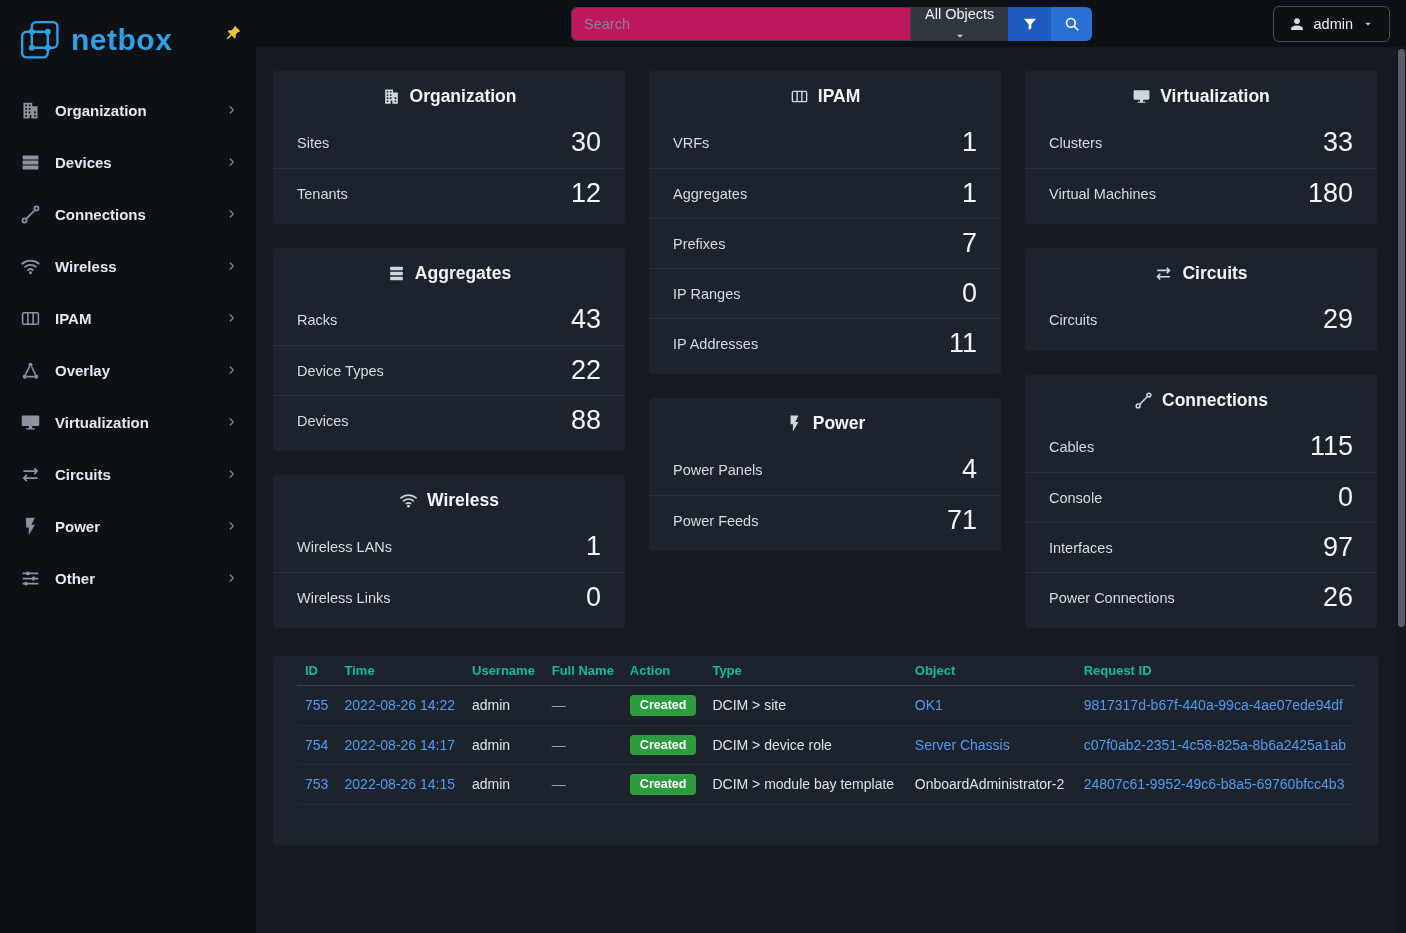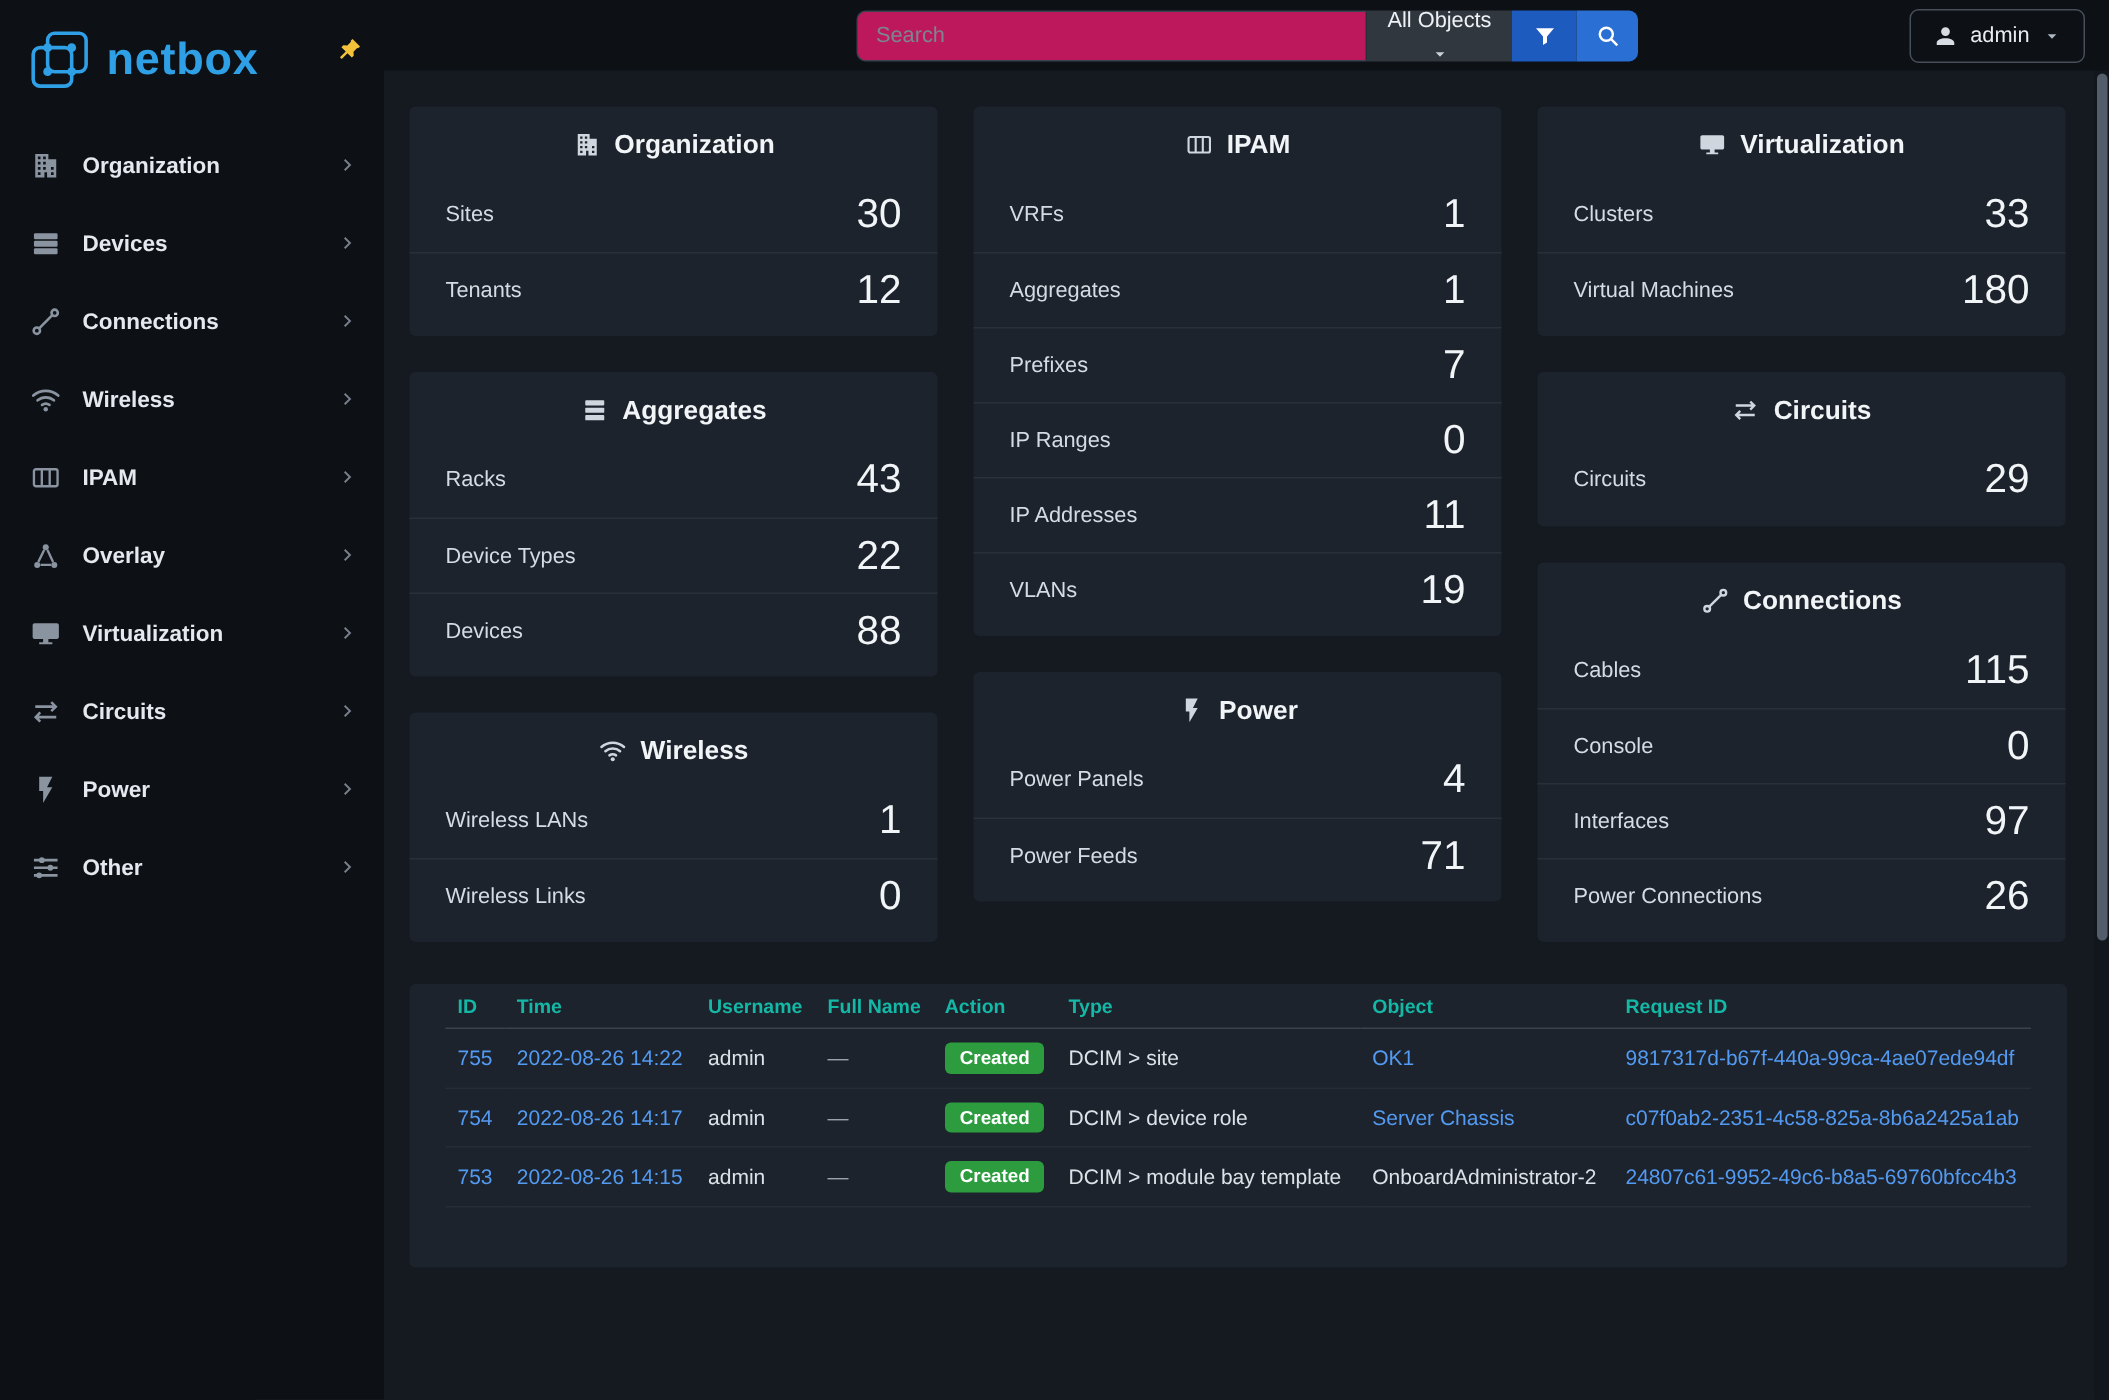--- a/index.html
+++ b/index.html
@@ -456,24 +456,20 @@
           <span class="stat-label">Prefixes</span>
           <span class="stat-value">7</span>
         </div>
         <div class="stat">
           <span class="stat-label">IP Ranges</span>
           <span class="stat-value">0</span>
         </div>
         <div class="stat">
           <span class="stat-label">IP Addresses</span>
           <span class="stat-value">11</span>
-        </div>
-        <div class="stat">
-          <span class="stat-label">VLANs</span>
-          <span class="stat-value">19</span>
         </div>
       </section>
 
       <section class="card">
         <div class="card-head">
           <span class="icn icn-19">
               <svg viewBox="0 0 24 24">
                 <path fill="currentColor" d="M7 2v11h3v9l7-12h-4l4-8H7Z"></path>
               </svg>
             </span>

